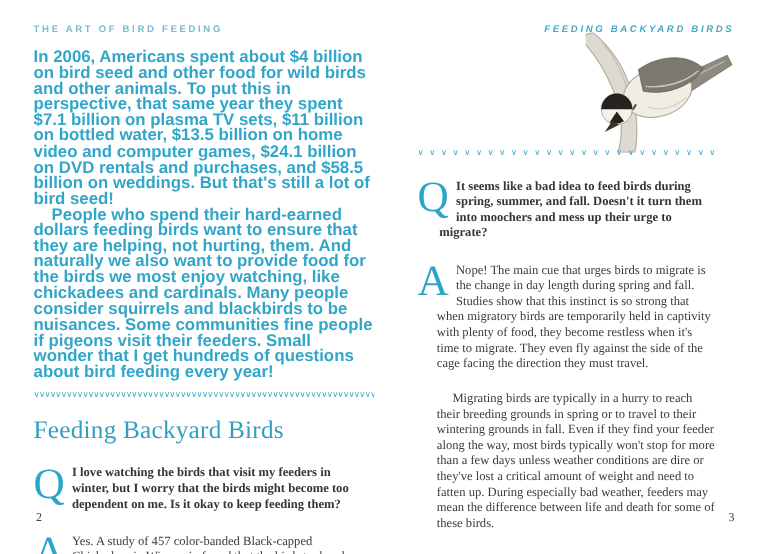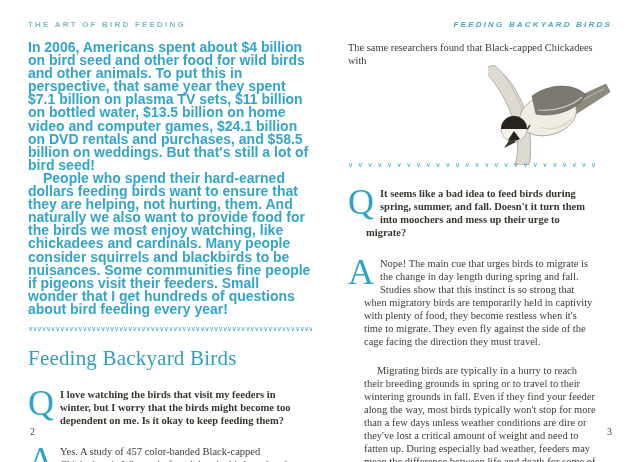--- a/index.html
+++ b/index.html
@@ -92,21 +92,20 @@
       <div class="answer">
         <span class="qa-mark">A</span>
         <p>Yes. A study of 457 color-banded Black-capped Chickadees in Wisconsin found that the birds took only about 21 percent of their daily energy from feeders. The study concluded that although natural food supplied most of their needs, feeders provided an important supplement to their natural diet.</p>
       </div>
     </div>
   </div>
 
   <div class="page right">
     <div class="running-head">FEEDING BACKYARD BIRDS</div>
 
-    <p class="para-line1">The same researchers found that Black-capped Chickadees with</p>
 
     <div class="para-wrap">
       <div class="bird-float">
 
         <svg viewBox="0 0 124 100">
 
           <path d="M6,0 C18,10 29,24 35,40 C41,56 44,76 42,94 L41,100 L27,100
                    C32,84 30,64 23,48 C16,31 7,16 -6,4 Z" fill="#ded9d1" stroke="#b3ada2" stroke-width="1"></path>
           <path d="M14,8 C24,20 32,36 36,52" stroke="#c4beb2" stroke-width="1" fill="none"></path>
 

